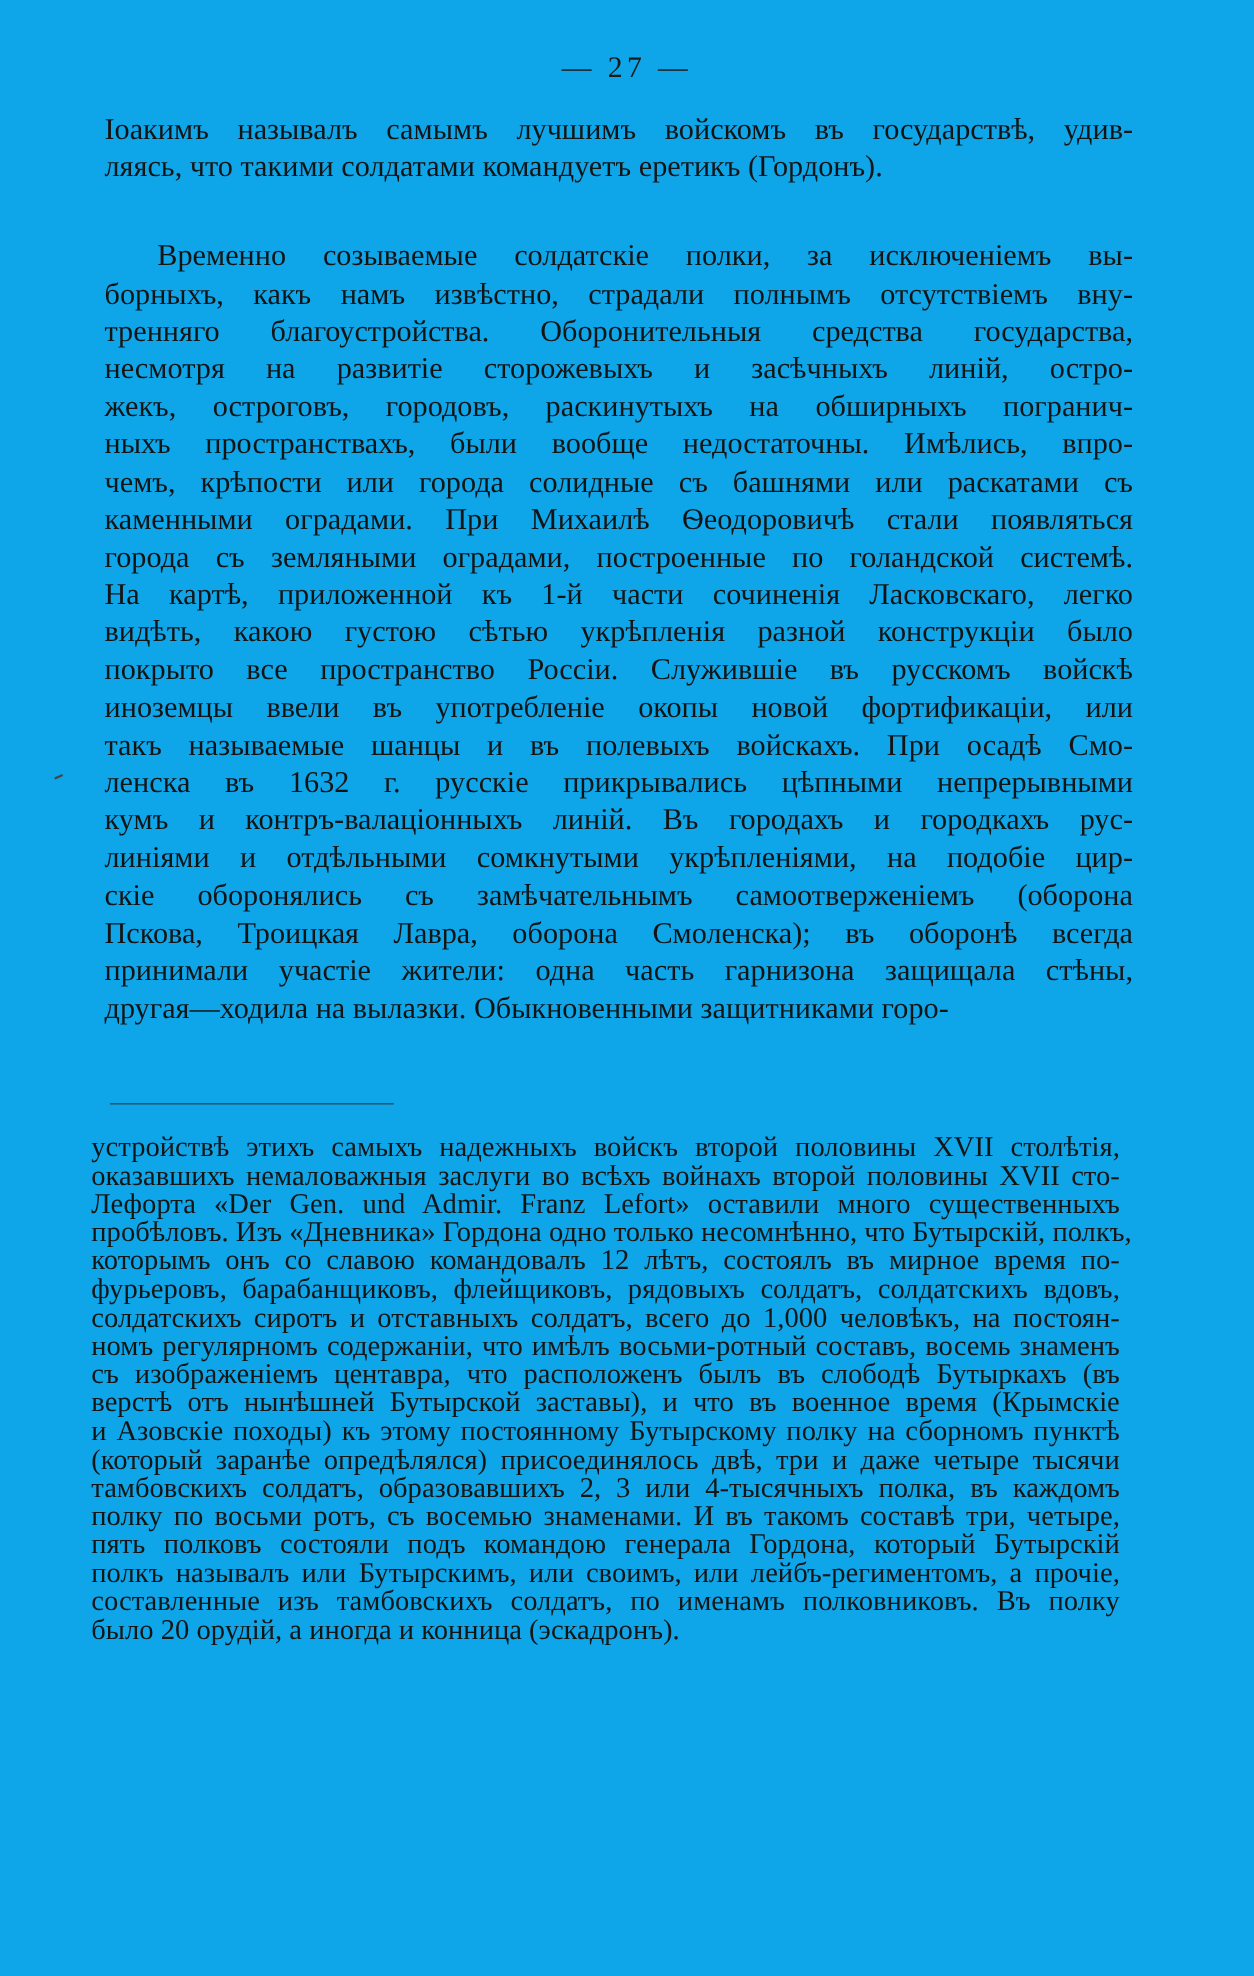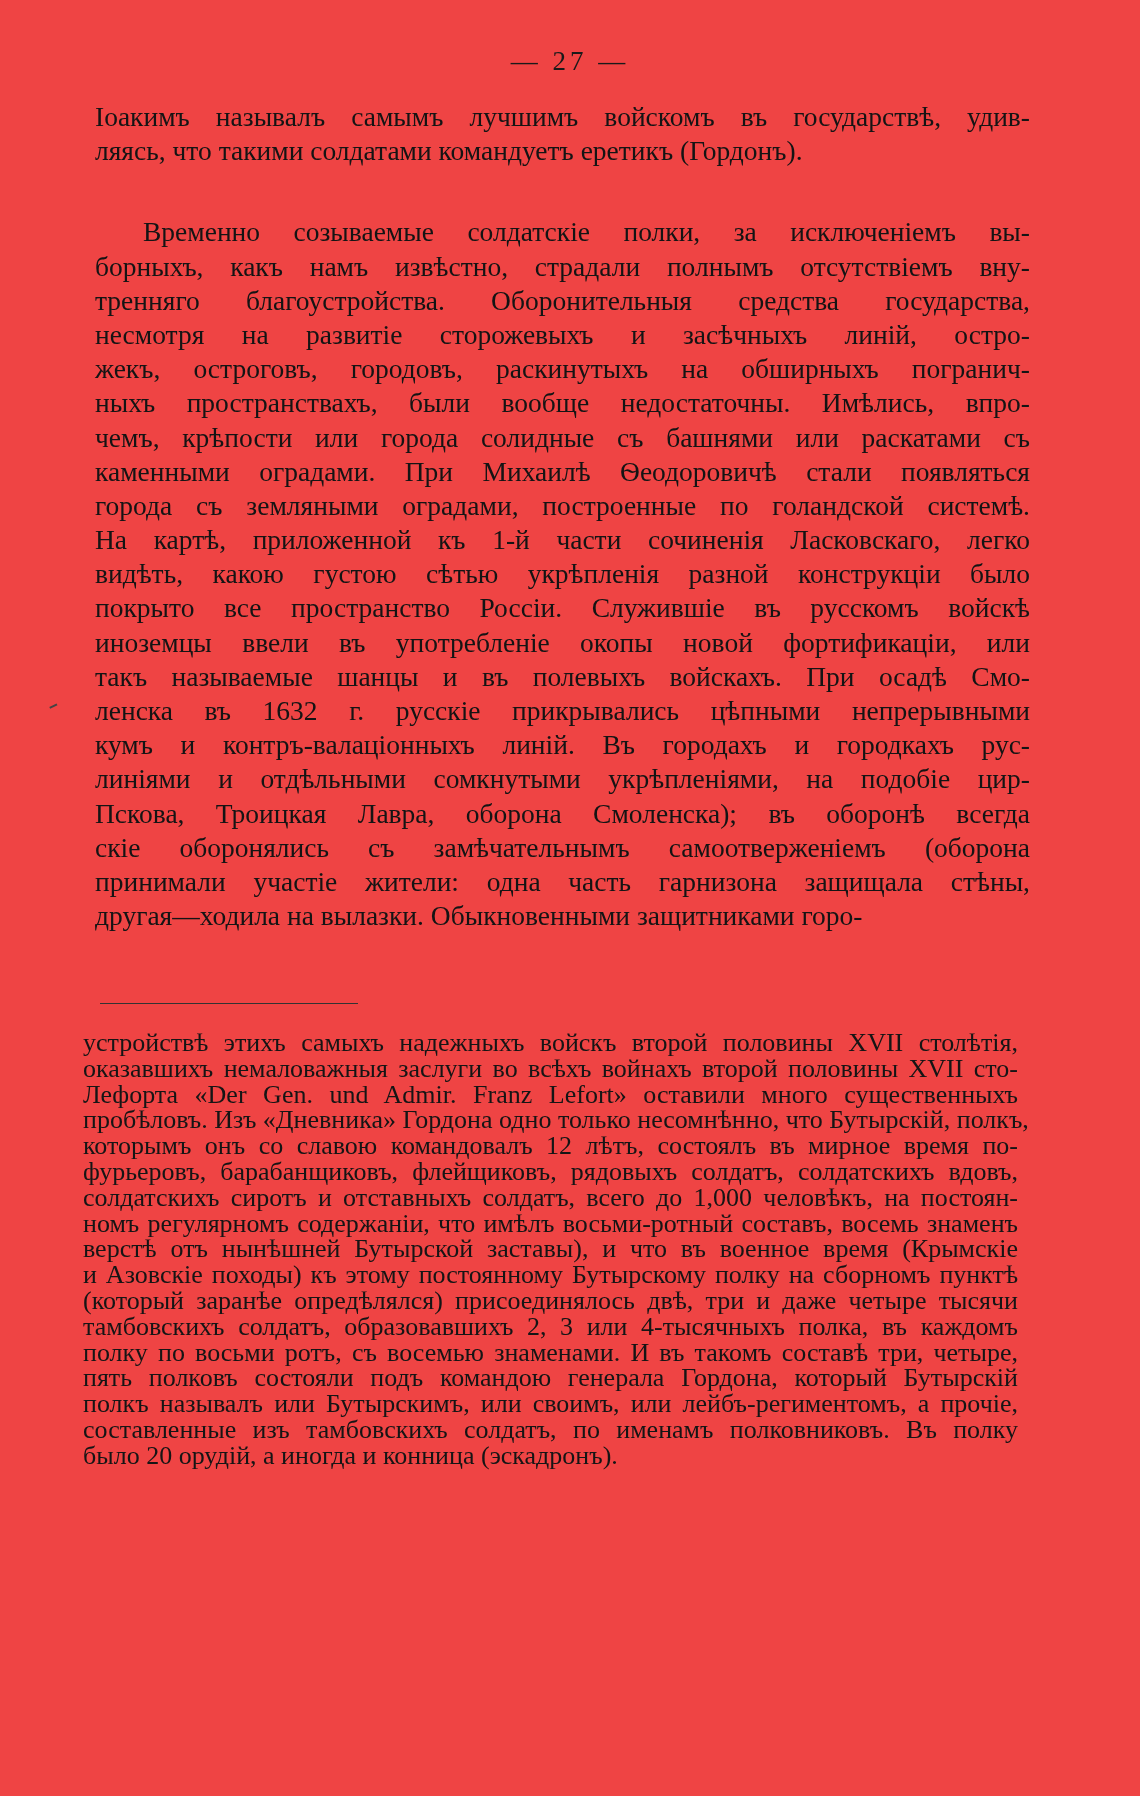--- a/index.html
+++ b/index.html
@@ -1,19 +1,19 @@
 <!DOCTYPE html>
 <html><head>
 <meta charset="utf-8">
 <style>
   html, body { margin: 0; padding: 0; background: #ffffff; }
   body { width: 1140px; height: 1796px; position: relative; overflow: hidden; }
   .page {
     position: absolute; left: 0; top: 0; width: 1140px; height: 1796px;
-    background: #ef4444; color: #111111;
+    background: #0ea5e9; color: #111111;
     font-family: "DejaVu Serif", "Liberation Serif", serif;
   }
   .page-number {
     position: absolute; top: 46px; left: 0; width: 1140px; text-align: center;
     font-family: "Liberation Serif", serif; font-size: 27px; letter-spacing: 4px;
     color: #1a1a1a;
   }
   .main-text {
     position: absolute; left: 95px; top: 100px; width: 935px;
     font-family: "Liberation Serif", serif; font-size: 27.5px; line-height: 34.2px;
@@ -57,35 +57,36 @@
       <span class="line"><span>каменными оградами. При Михаилѣ Ѳеодоровичѣ стали появляться</span></span>
       <span class="line"><span>города съ земляными оградами, построенные по голандской системѣ.</span></span>
       <span class="line"><span>На картѣ, приложенной къ 1-й части сочиненія Ласковскаго, легко</span></span>
       <span class="line"><span>видѣть, какою густою сѣтью укрѣпленія разной конструкціи было</span></span>
       <span class="line"><span>покрыто все пространство Россіи. Служившіе въ русскомъ войскѣ</span></span>
       <span class="line"><span>иноземцы ввели въ употребленіе окопы новой фортификаціи, или</span></span>
       <span class="line"><span>такъ называемые </span><span class="it">шанцы</span><span> и въ полевыхъ войскахъ. При осадѣ Смо-</span></span>
       <span class="line"><span>ленска въ 1632 г. русскіе прикрывались цѣпными непрерывными</span></span>
       <span class="line"><span>кумъ и контръ-валаціонныхъ линій. Въ городахъ и городкахъ рус-</span></span>
       <span class="line"><span>линіями и отдѣльными сомкнутыми укрѣпленіями, на подобіе цир-</span></span>
+      <span class="line"><span>скіе оборонялись съ замѣчательнымъ самоотверженіемъ (оборона</span></span>
       <span class="line"><span>Пскова, Троицкая Лавра, оборона Смоленска); въ оборонѣ всегда</span></span>
-      <span class="line"><span>скіе оборонялись съ замѣчательнымъ самоотверженіемъ (оборона</span></span>
       <span class="line"><span>принимали участіе жители: одна часть гарнизона защищала стѣны,</span></span>
       <span class="line last"><span>другая—ходила на вылазки. Обыкновенными защитниками горо-</span></span>
     </div>
   <div class="rule"></div>
   <div class="footnote" id="footnote">
       <span class="line"><span>устройствѣ этихъ самыхъ надежныхъ войскъ второй половины XVII столѣтія,</span></span>
       <span class="line"><span>оказавшихъ немаловажныя заслуги во всѣхъ войнахъ второй половины XVII сто-</span></span>
       <span class="line"><span>Лефорта «Der Gen. und Admir. Franz Lefort» оставили много существенныхъ</span></span>
       <span class="line"><span>пробѣловъ. Изъ «Дневника» Гордона одно только несомнѣнно, что </span><span class="it">Бутырскій</span><span>, полкъ,</span></span>
       <span class="line"><span>которымъ онъ со славою командовалъ 12 лѣтъ, состоялъ въ мирное время по-</span></span>
       <span class="line"><span>фурьеровъ, барабанщиковъ, флейщиковъ, рядовыхъ солдатъ, солдатскихъ вдовъ,</span></span>
       <span class="line"><span>солдатскихъ сиротъ и отставныхъ солдатъ, всего до </span><span class="it">1,000 человѣкъ</span><span>, на постоян-</span></span>
       <span class="line"><span>номъ регулярномъ содержаніи, что имѣлъ восьми-ротный составъ, восемь знаменъ</span></span>
+      <span class="line"><span>съ изображеніемъ центавра, что расположенъ былъ въ слободѣ Бутыркахъ (въ</span></span>
       <span class="line"><span>верстѣ отъ нынѣшней Бутырской заставы), и что въ </span><span class="it">военное время</span><span> (Крымскіе</span></span>
       <span class="line"><span>и Азовскіе походы) къ этому постоянному Бутырскому полку на </span><span class="it">сборномъ пунктѣ</span></span>
       <span class="line"><span>(который заранѣе опредѣлялся) присоединялось двѣ, три и даже четыре тысячи</span></span>
       <span class="line"><span>тамбовскихъ солдатъ, образовавшихъ 2, 3 или 4-тысячныхъ полка, въ каждомъ</span></span>
       <span class="line"><span>полку по восьми ротъ, съ восемью знаменами. И въ такомъ составѣ три, четыре,</span></span>
       <span class="line"><span>пять полковъ состояли подъ командою генерала Гордона, который </span><span class="it">Бутырскій</span></span>
       <span class="line"><span class="it">полкъ</span><span> называлъ или </span><span class="it">Бутырскимъ</span><span>, или </span><span class="it">своимъ</span><span>, или </span><span class="it">лейбъ-региментомъ</span><span>, а прочіе,</span></span>
       <span class="line"><span>составленные изъ тамбовскихъ солдатъ, по именамъ полковниковъ. Въ полку</span></span>
       <span class="line last"><span>было 20 орудій, а иногда и конница (эскадронъ).</span></span>
     </div>

